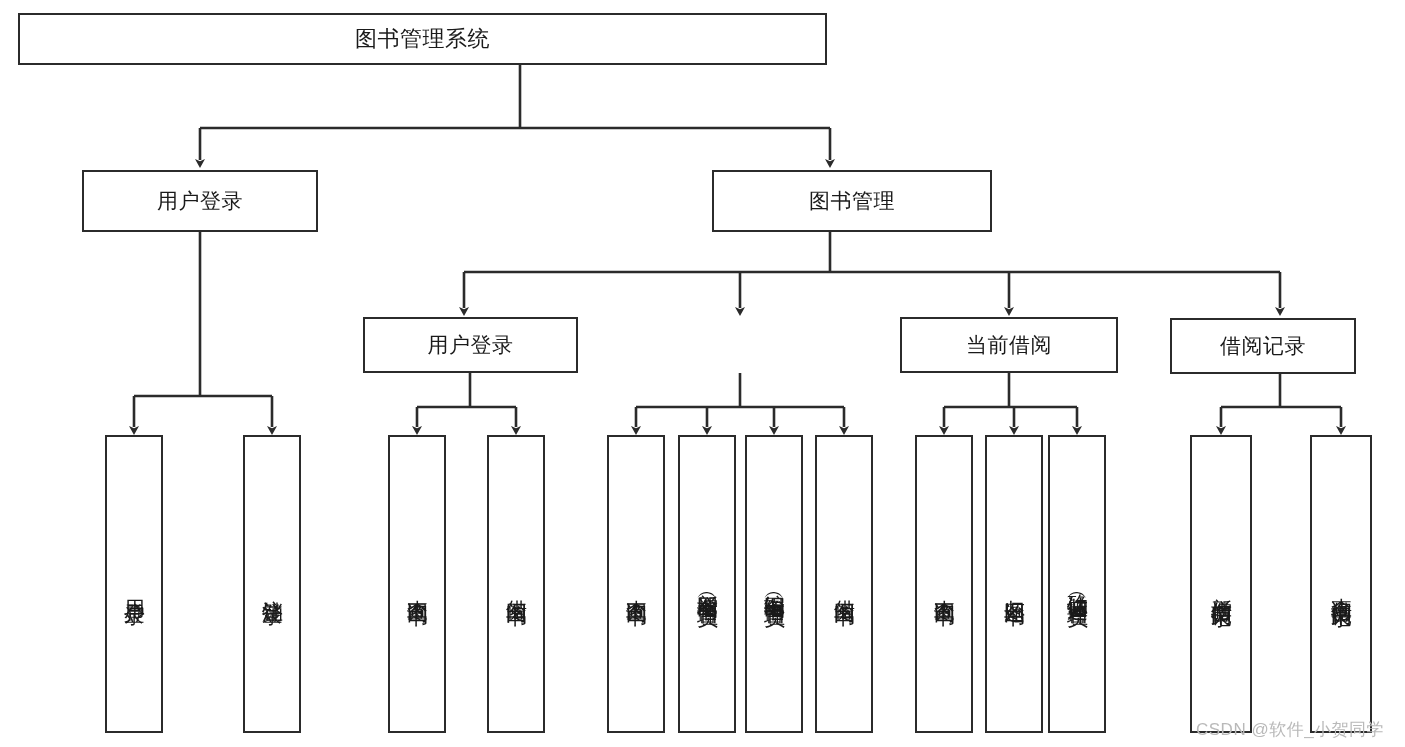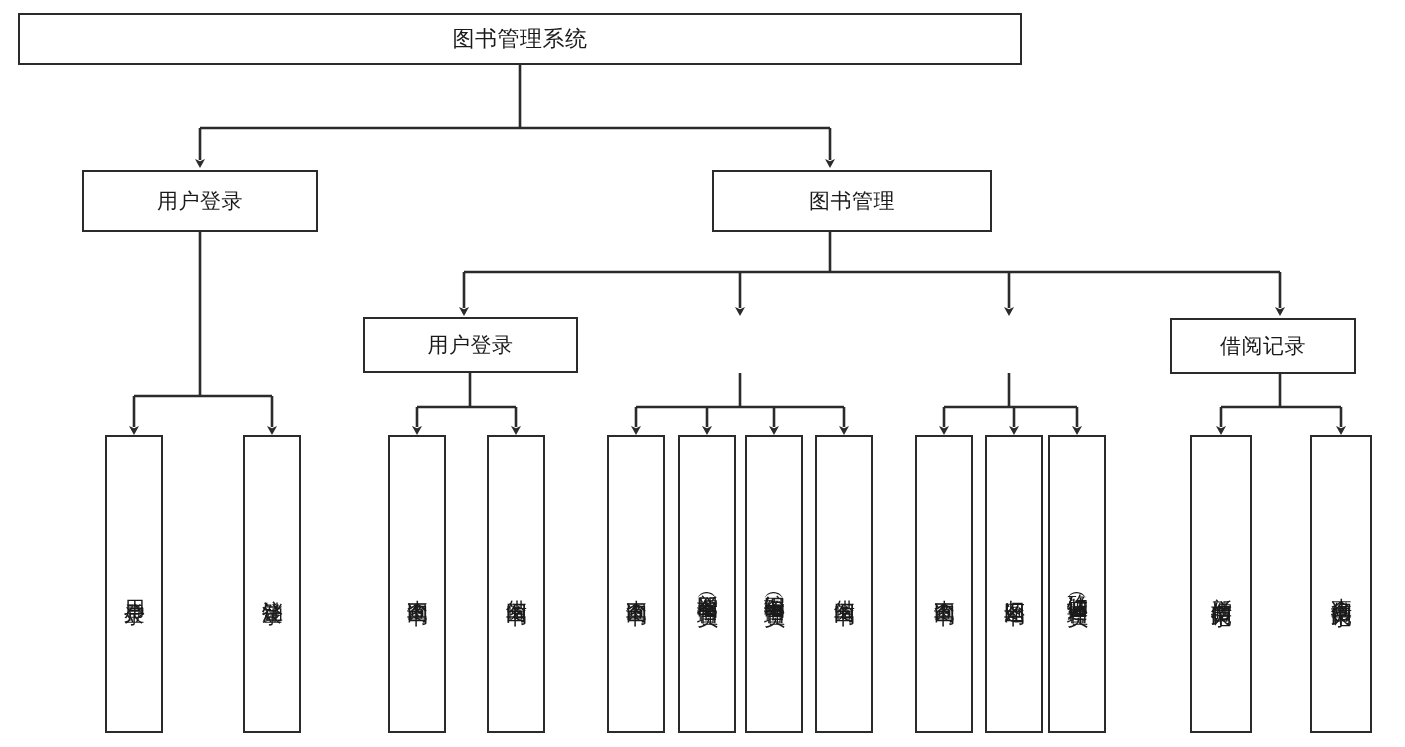--- a/index.html
+++ b/index.html
@@ -127,34 +127,37 @@
       <path d="M1014,407 L1014,427" marker-end="url(#arrow)"></path>
       <path d="M1077,407 L1077,427" marker-end="url(#arrow)"></path>
 
       <path d="M1280,373 L1280,407"></path>
       <path d="M1221,407 L1341,407"></path>
       <path d="M1221,407 L1221,427" marker-end="url(#arrow)"></path>
       <path d="M1341,407 L1341,427" marker-end="url(#arrow)"></path>
     </g>
   </svg>
 
-  <div class="node h root" style="left:18px;top:13px;width:1004px;height:52px;">
+  <div class="node h root" style="left:18px;top:13px;width:809px;height:52px;">
     <span class="label">图书管理系统</span>
   </div>
 
   <div class="node h" style="left:82px;top:170px;width:236px;height:62px;">
     <span class="label">用户登录</span>
   </div>
   <div class="node h" style="left:712px;top:170px;width:280px;height:62px;">
     <span class="label">图书管理</span>
   </div>
 
   <div class="node h" style="left:363px;top:317px;width:215px;height:56px;">
     <span class="label">用户登录</span>
   </div>
+  <div class="node h" style="left:900px;top:317px;width:218px;height:56px;">
+    <span class="label">当前借阅</span>
+  </div>
   <div class="node h" style="left:1170px;top:318px;width:186px;height:56px;">
     <span class="label">借阅记录</span>
   </div>
 
   <div class="node v" style="left:105px;top:435px;width:58px;height:298px;">
     <span class="label">用户登录</span>
   </div>
   <div class="node v" style="left:243px;top:435px;width:58px;height:298px;">
     <span class="label">注销登录</span>
   </div>
@@ -185,14 +188,15 @@
   <div class="node v tall" style="left:1048px;top:435px;width:58px;height:298px;">
     <span class="label">确认归还（管理员）</span>
   </div>
   <div class="node v" style="left:1190px;top:435px;width:62px;height:298px;">
     <span class="label">新增借阅记录</span>
   </div>
   <div class="node v" style="left:1310px;top:435px;width:62px;height:298px;">
     <span class="label">查询借阅记录</span>
   </div>
 
+  <div class="watermark" style="left:1196px;top:718px;">CSDN @软件_小贺同学</div>
 
 </div>
 
 </body></html>

